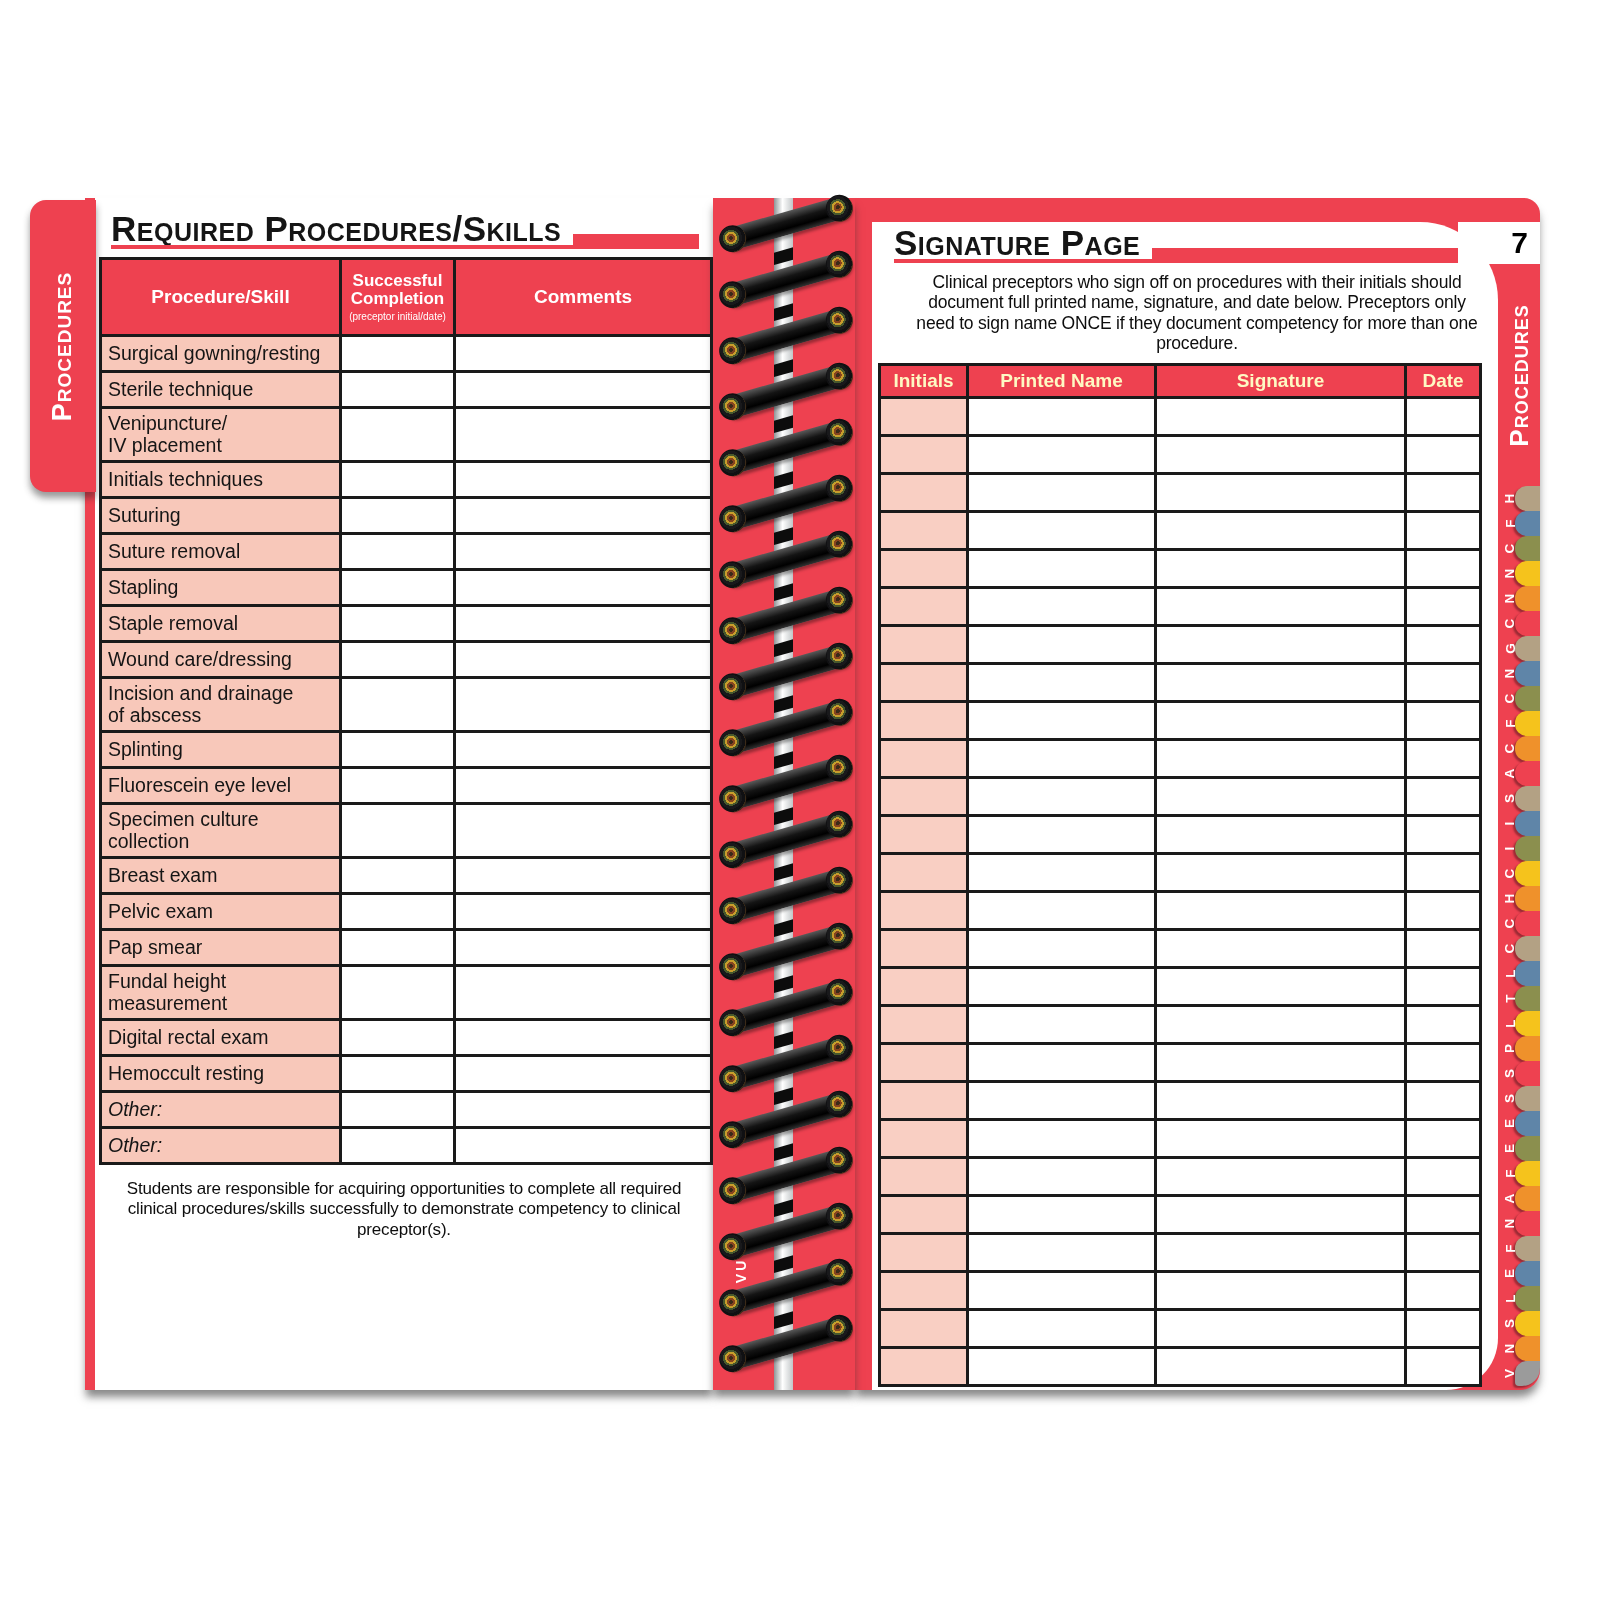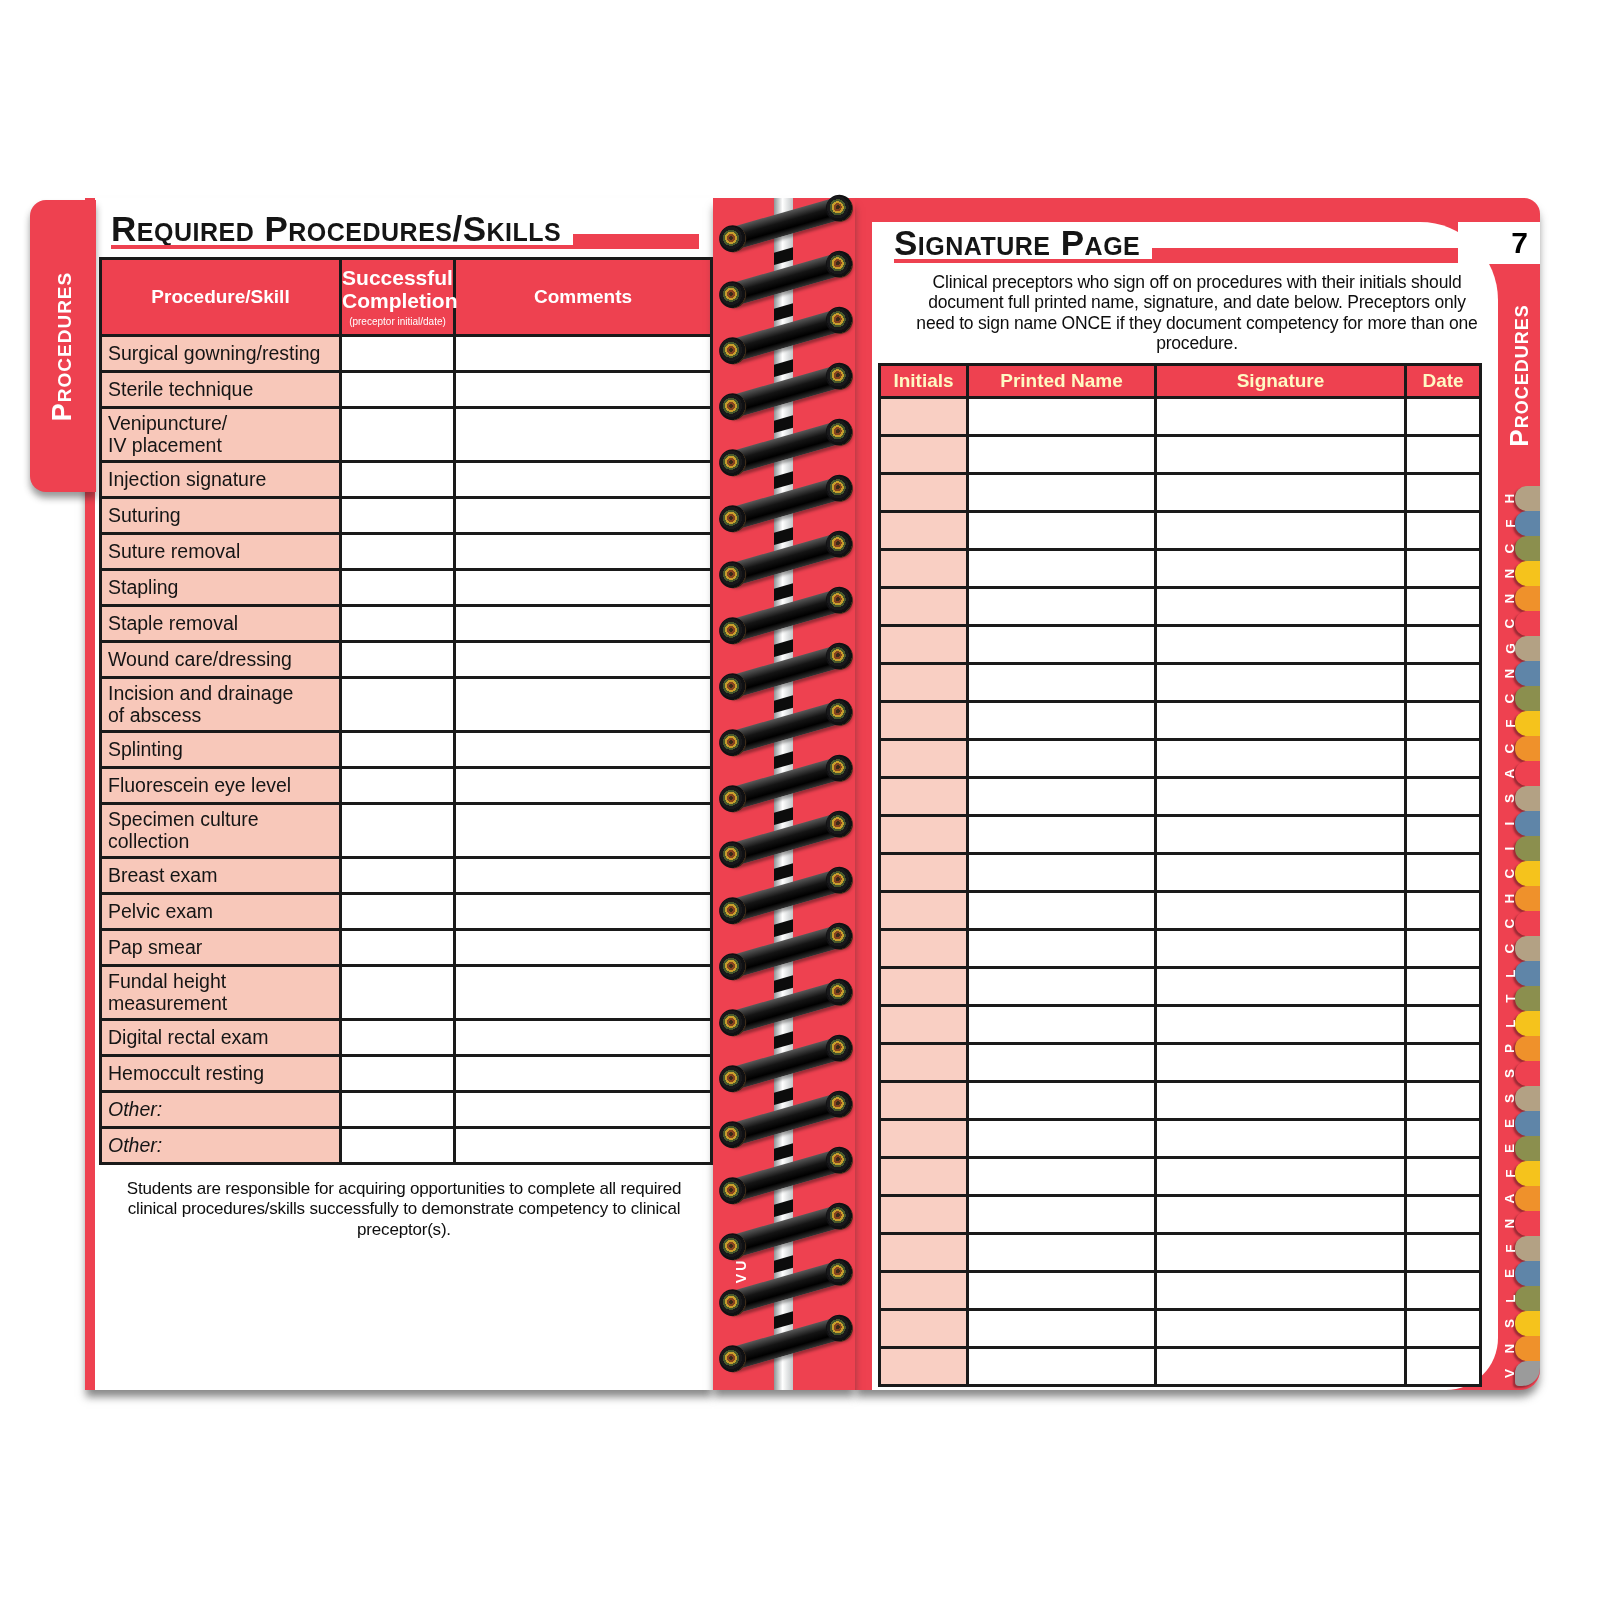--- a/index.html
+++ b/index.html
@@ -32,21 +32,21 @@
   .intro.l { width:560px; }
   .intro.r { width:562px;margin-left:44px; }
 
   table { border-collapse:collapse; table-layout:fixed; }
   .proc-table { width:614px; margin:8px 0 0 4px; border:3px solid #1a1a1a; }
   .proc-table th, .proc-table td { border:3px solid #1a1a1a; }
   .proc-table thead tr { height:77px; }
   .proc-table th { background:#ee4150; color:#fff; text-align:center; vertical-align:middle; }
   .th-proc { width:240px; font-size:19px; }
   .th-comp { width:114px; }
-  .comp-main { font-size:21px; font-weight:bold; line-height:1.08; }
+  .comp-main { font-size:17px; font-weight:bold; line-height:1.08; }
   .comp-sub  { font-size:10px; font-weight:normal; line-height:1.1; margin-top:3px; }
   .th-comm { font-size:19px; }
   .proc-table tbody tr.s { height:36px; }
   .proc-table tbody tr.t { height:54px; }
   .cell-label {
     background:#f8c8ba; font-size:19.5px; color:#151515; padding:2px 6px;
     white-space:pre-line; line-height:1.12; vertical-align:middle; font-weight:normal;
   }
   .cell-label.it { font-style:italic; }
   .cell-blank { background:#fff; }
@@ -136,21 +136,21 @@
             <td class="cell-blank"></td>
             <td class="cell-blank"></td>
           </tr>
           <tr class="t">
             <td class="cell-label">Venipuncture/
 IV placement</td>
             <td class="cell-blank"></td>
             <td class="cell-blank"></td>
           </tr>
           <tr class="s">
-            <td class="cell-label">Injection signature</td>
+            <td class="cell-label">Initials techniques</td>
             <td class="cell-blank"></td>
             <td class="cell-blank"></td>
           </tr>
           <tr class="s">
             <td class="cell-label">Suturing</td>
             <td class="cell-blank"></td>
             <td class="cell-blank"></td>
           </tr>
           <tr class="s">
             <td class="cell-label">Suture removal</td>

